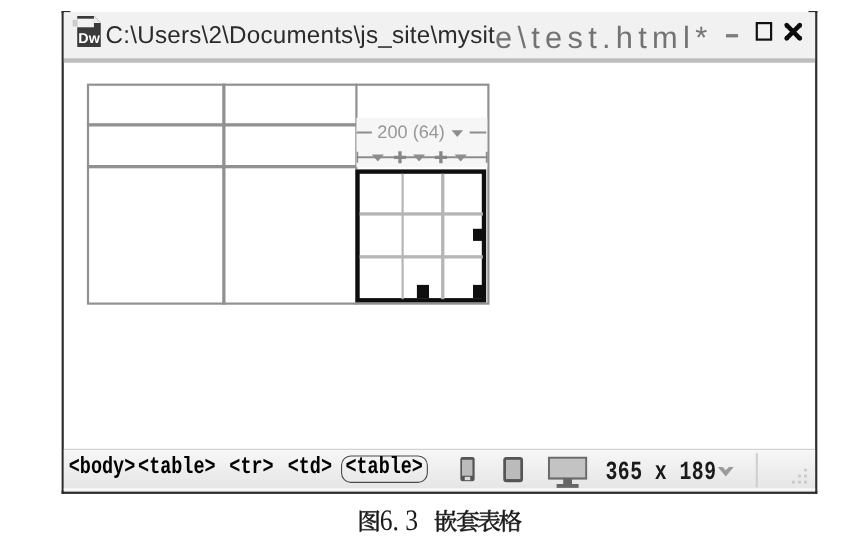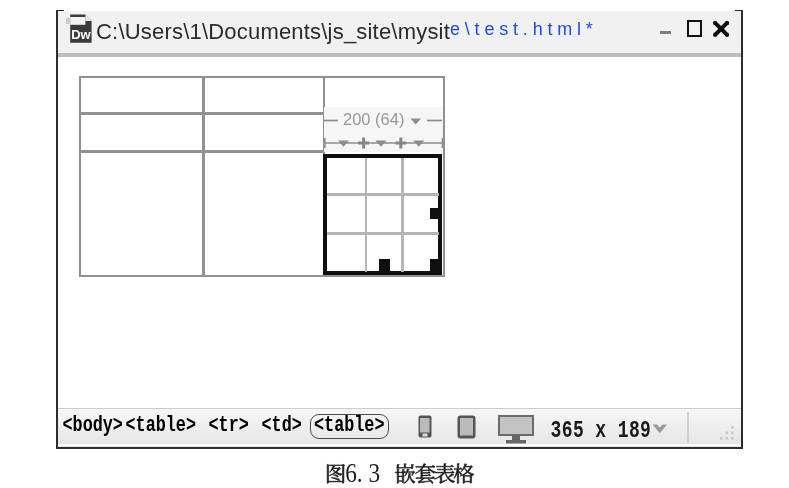--- a/index.html
+++ b/index.html
@@ -25,23 +25,23 @@
 <div class="abs" style="left:58px;top:11px;width:683px;height:42px;background:#f1f1f1;"></div>
 
 <svg class="abs" style="left:64px;top:13px;" width="30" height="31" viewBox="0 0 30 31">
   <path d="M6.2 1.5 L21.4 1.5 L27.6 8 L27.6 29.8 L6.2 29.8 Z" fill="#3b3b3b"></path>
   <path d="M21.4 1.5 L21.4 8 L27.6 8 Z" fill="#ececec"></path>
   <rect x="2" y="5" width="4.4" height="6" fill="#cccccc"></rect>
   <rect x="6.2" y="4" width="15.2" height="7.8" fill="#f2f2f2"></rect>
   <text x="7.2" y="26" font-family="Liberation Sans" font-size="13" font-weight="bold" fill="#ffffff">Dw</text>
 </svg>
 
-<div class="abs" style="left:96px;top:18.5px;font-size:22px;color:#2b2b2b;letter-spacing:0.2px;white-space:pre;">C:\Users\1\Documents\js_site\mysit</div>
+<div class="abs" style="left:96px;top:18.5px;font-size:22px;color:#2b2b2b;letter-spacing:0.2px;white-space:pre;">C:\Users\2\Documents\js_site\mysit</div>
 
-<div class="abs" style="left:450px;top:18.5px;font-size:18px;color:#1d4ed8;letter-spacing:4.8px;white-space:pre;">e\test.html*</div>
+<div class="abs" style="left:450px;top:18.5px;font-size:28px;color:#737373;letter-spacing:4.8px;white-space:pre;">e\test.html*</div>
 
 <div class="abs" style="left:660px;top:31px;width:11px;height:3px;background:#7d7d7d;"></div>
 
 <div class="abs" style="left:687px;top:19.5px;width:10.5px;height:13px;border:2.6px solid #111111;background:#f1f1f1;"></div>
 
 <svg class="abs" style="left:711.5px;top:19.5px;" width="19" height="18" viewBox="0 0 19 18">
   <path d="M3.1 2.9 L15.1 14.9 M15.1 2.9 L3.1 14.9" stroke="#0d0d0d" stroke-width="4.1" stroke-linecap="round"></path>
   <g fill="#0d0d0d">
     <rect x="1.6" y="1.6" width="3.4" height="3.4"></rect>
       <rect x="13.2" y="1.6" width="3.4" height="3.4"></rect>

